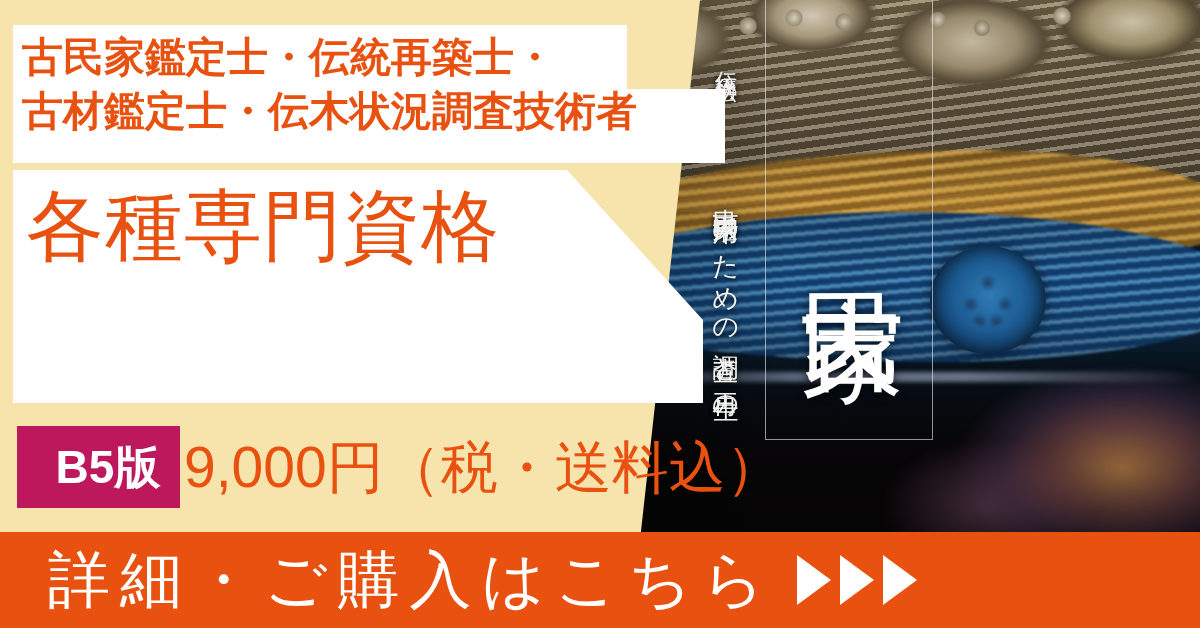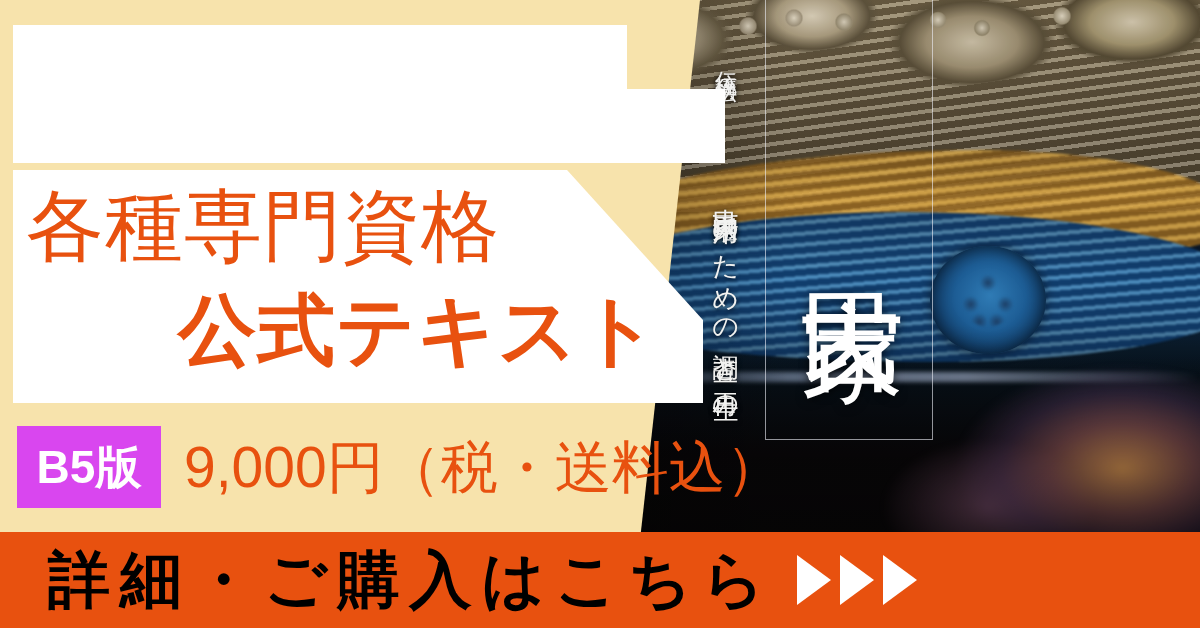--- a/index.html
+++ b/index.html
@@ -257,24 +257,25 @@
     font-weight: 700;
     letter-spacing: 1px;
     line-height: 1;
   }
 
   
   .price-badge {
     position: absolute;
     left: 17px; top: 426px;
     width: 144px; height: 82px;
-    background: #d946ef;
+    background: #be185d;
     display: flex;
     align-items: center;
     justify-content: center;
+    padding-left: 19px;
   }
   .price-badge span {
     color: #ffffff;
     font-size: 46px;
     font-weight: 700;
     letter-spacing: 0px;
     line-height: 1;
   }
   .price-value {
     position: absolute;
@@ -290,23 +291,23 @@
   
   .cta-bar {
     position: absolute;
     left: 0; top: 532px;
     width: 1200px; height: 96px;
     background: #E8510F;
     display: flex;
     align-items: center;
   }
   .cta-text {
-    color: #000000;
+    color: #ffffff;
     font-size: 62px;
-    font-weight: 700;
+    font-weight: 400;
     letter-spacing: 10px;
     margin-left: 48px;
     line-height: 1;
     white-space: nowrap;
   }
   .cta-arrows {
     display: flex;
     align-items: center;
     gap: 9px;
     margin-left: 22px;
@@ -340,24 +341,25 @@
 
     <div class="book-title-frame"></div>
     <div class="book-title">古民家</div>
     <div class="book-sub-a">伝統構法</div>
     <div class="book-sub-b">古民家活用のための調査と再生の</div>
   </div>
 
   <div class="cream-wedge"></div>
 
   <div class="panel-quals"></div>
+  <div class="quals-text">古民家鑑定士・伝統再築士・
+古材鑑定士・伝木状況調査技術者</div>
 
   <div class="panel-title"></div>
   <div class="title-l1">各種専門資格</div>
-  <div class="title-l2">公式テキスト</div>
 
   <div class="price-badge">
     <span>B5版</span>
   </div>
   <div class="price-value">9,000円（税・送料込）</div>
 
   <div class="cta-bar">
     <div class="cta-text">詳細・ご購入はこちら</div>
     <div class="cta-arrows">
       <i></i>

